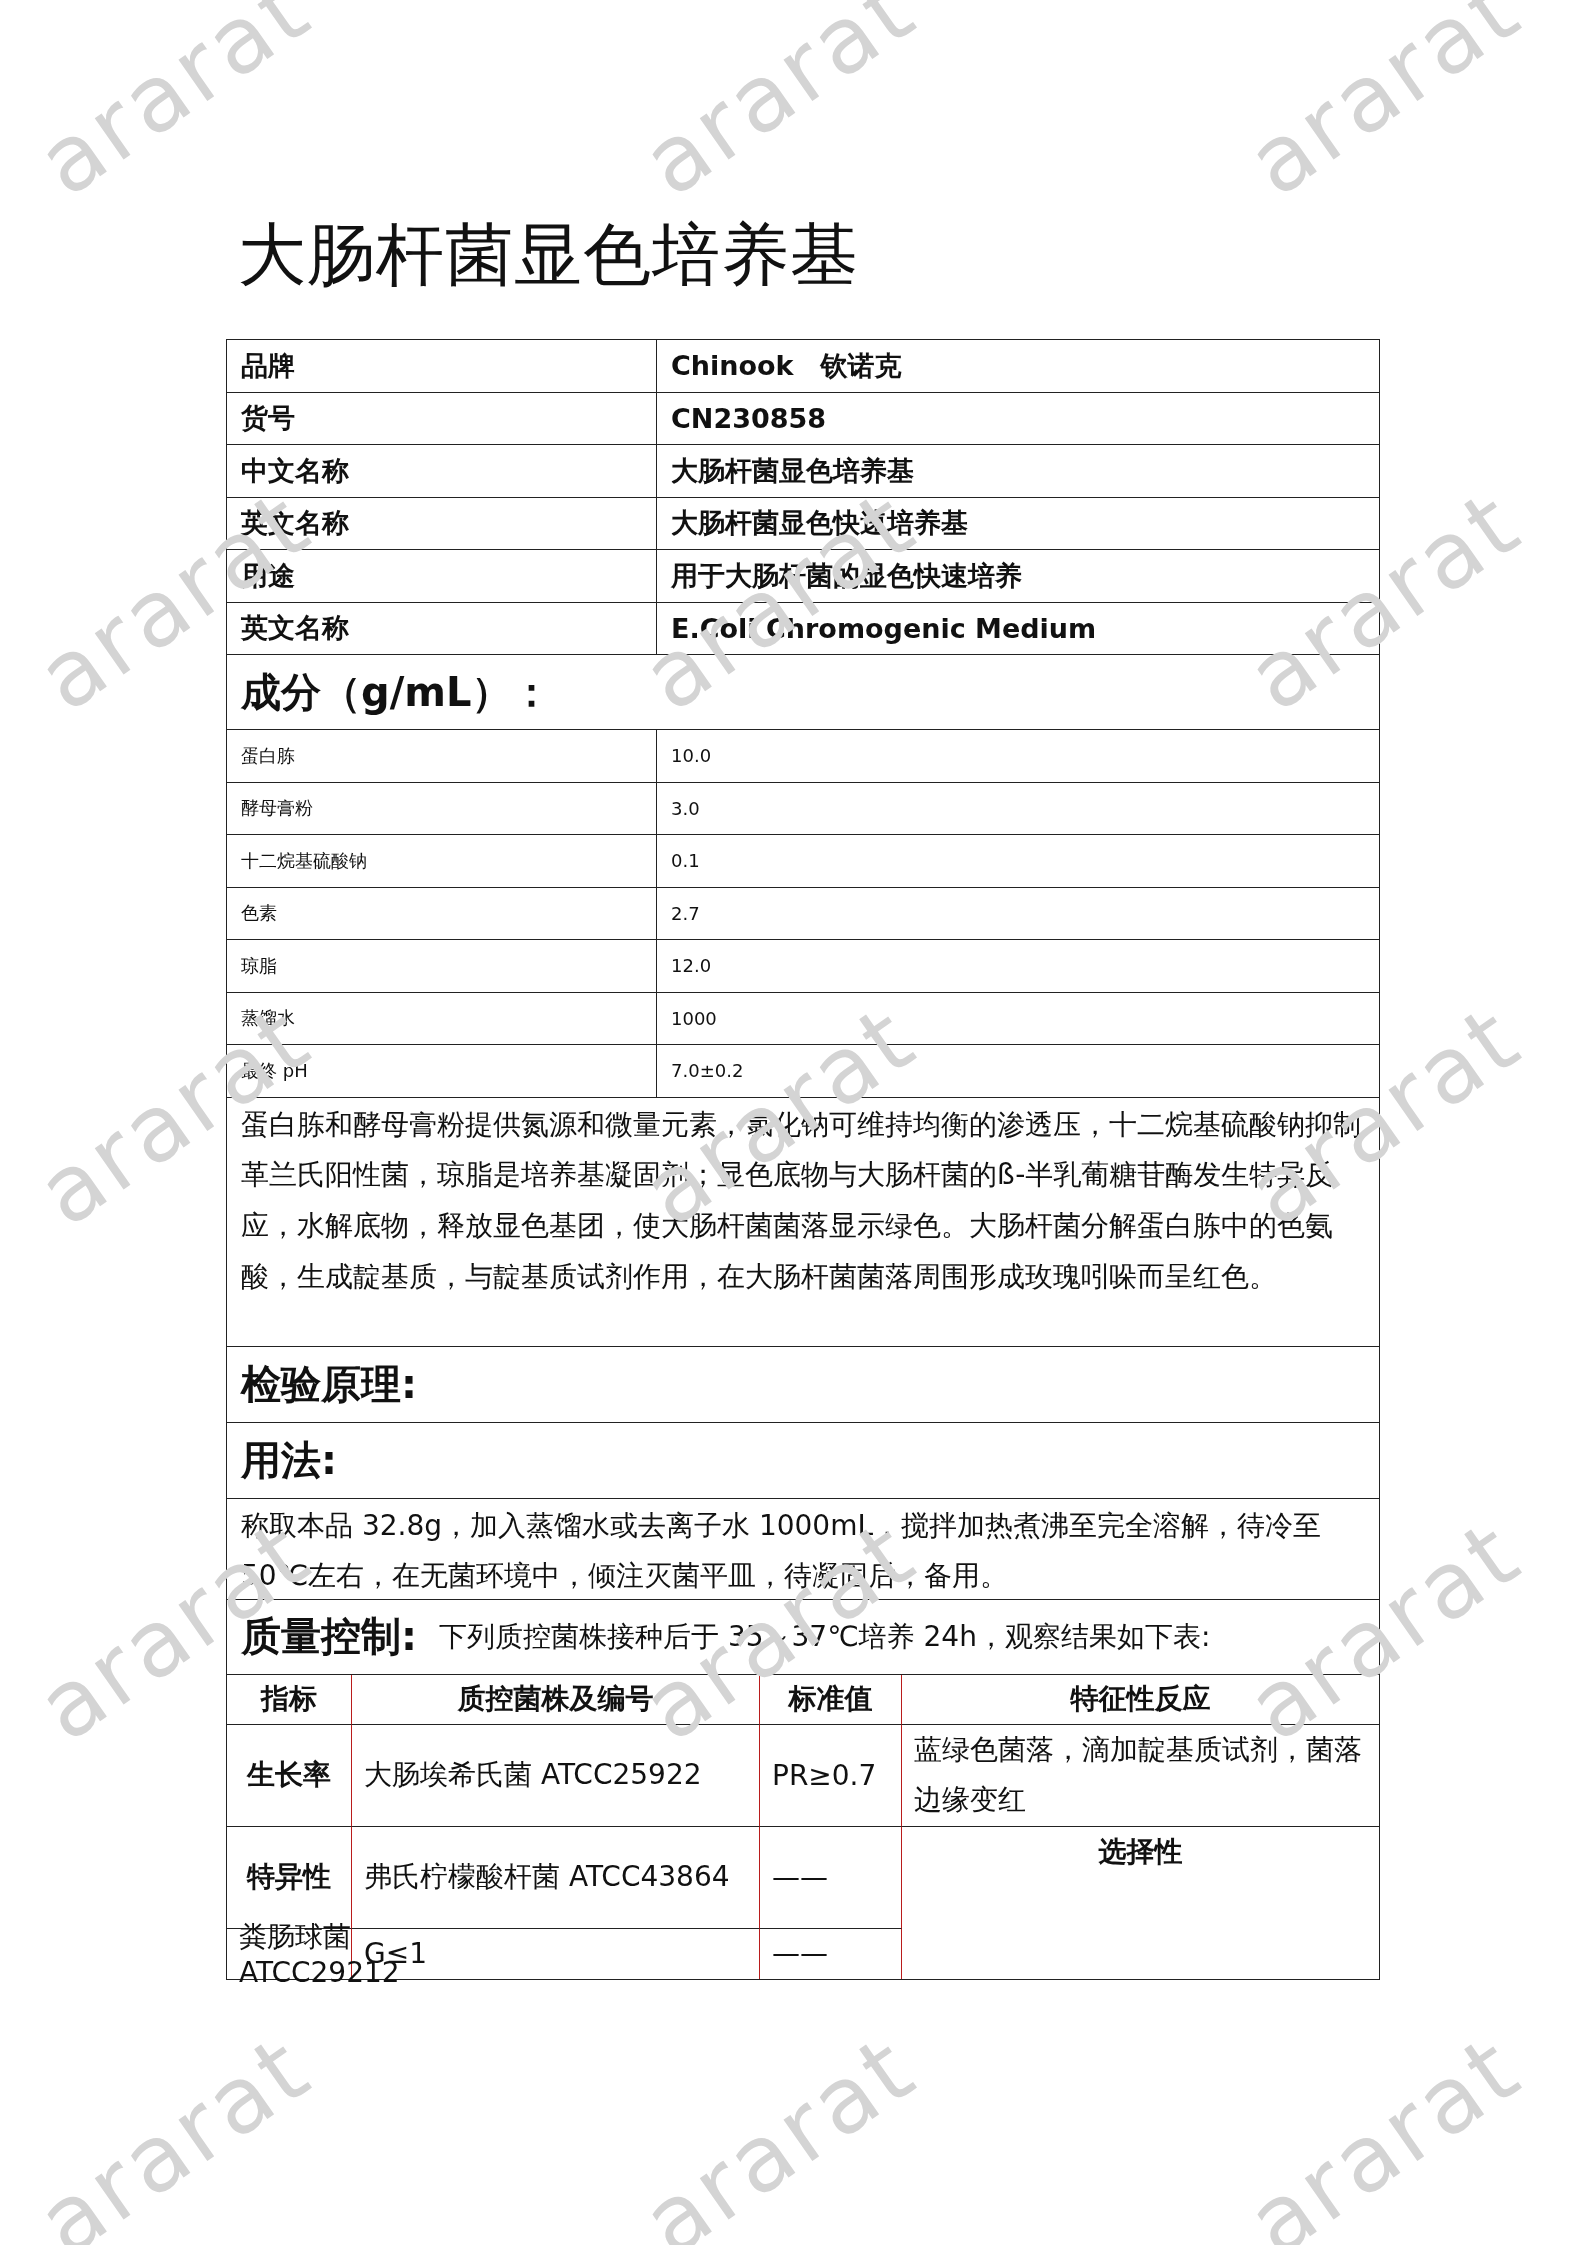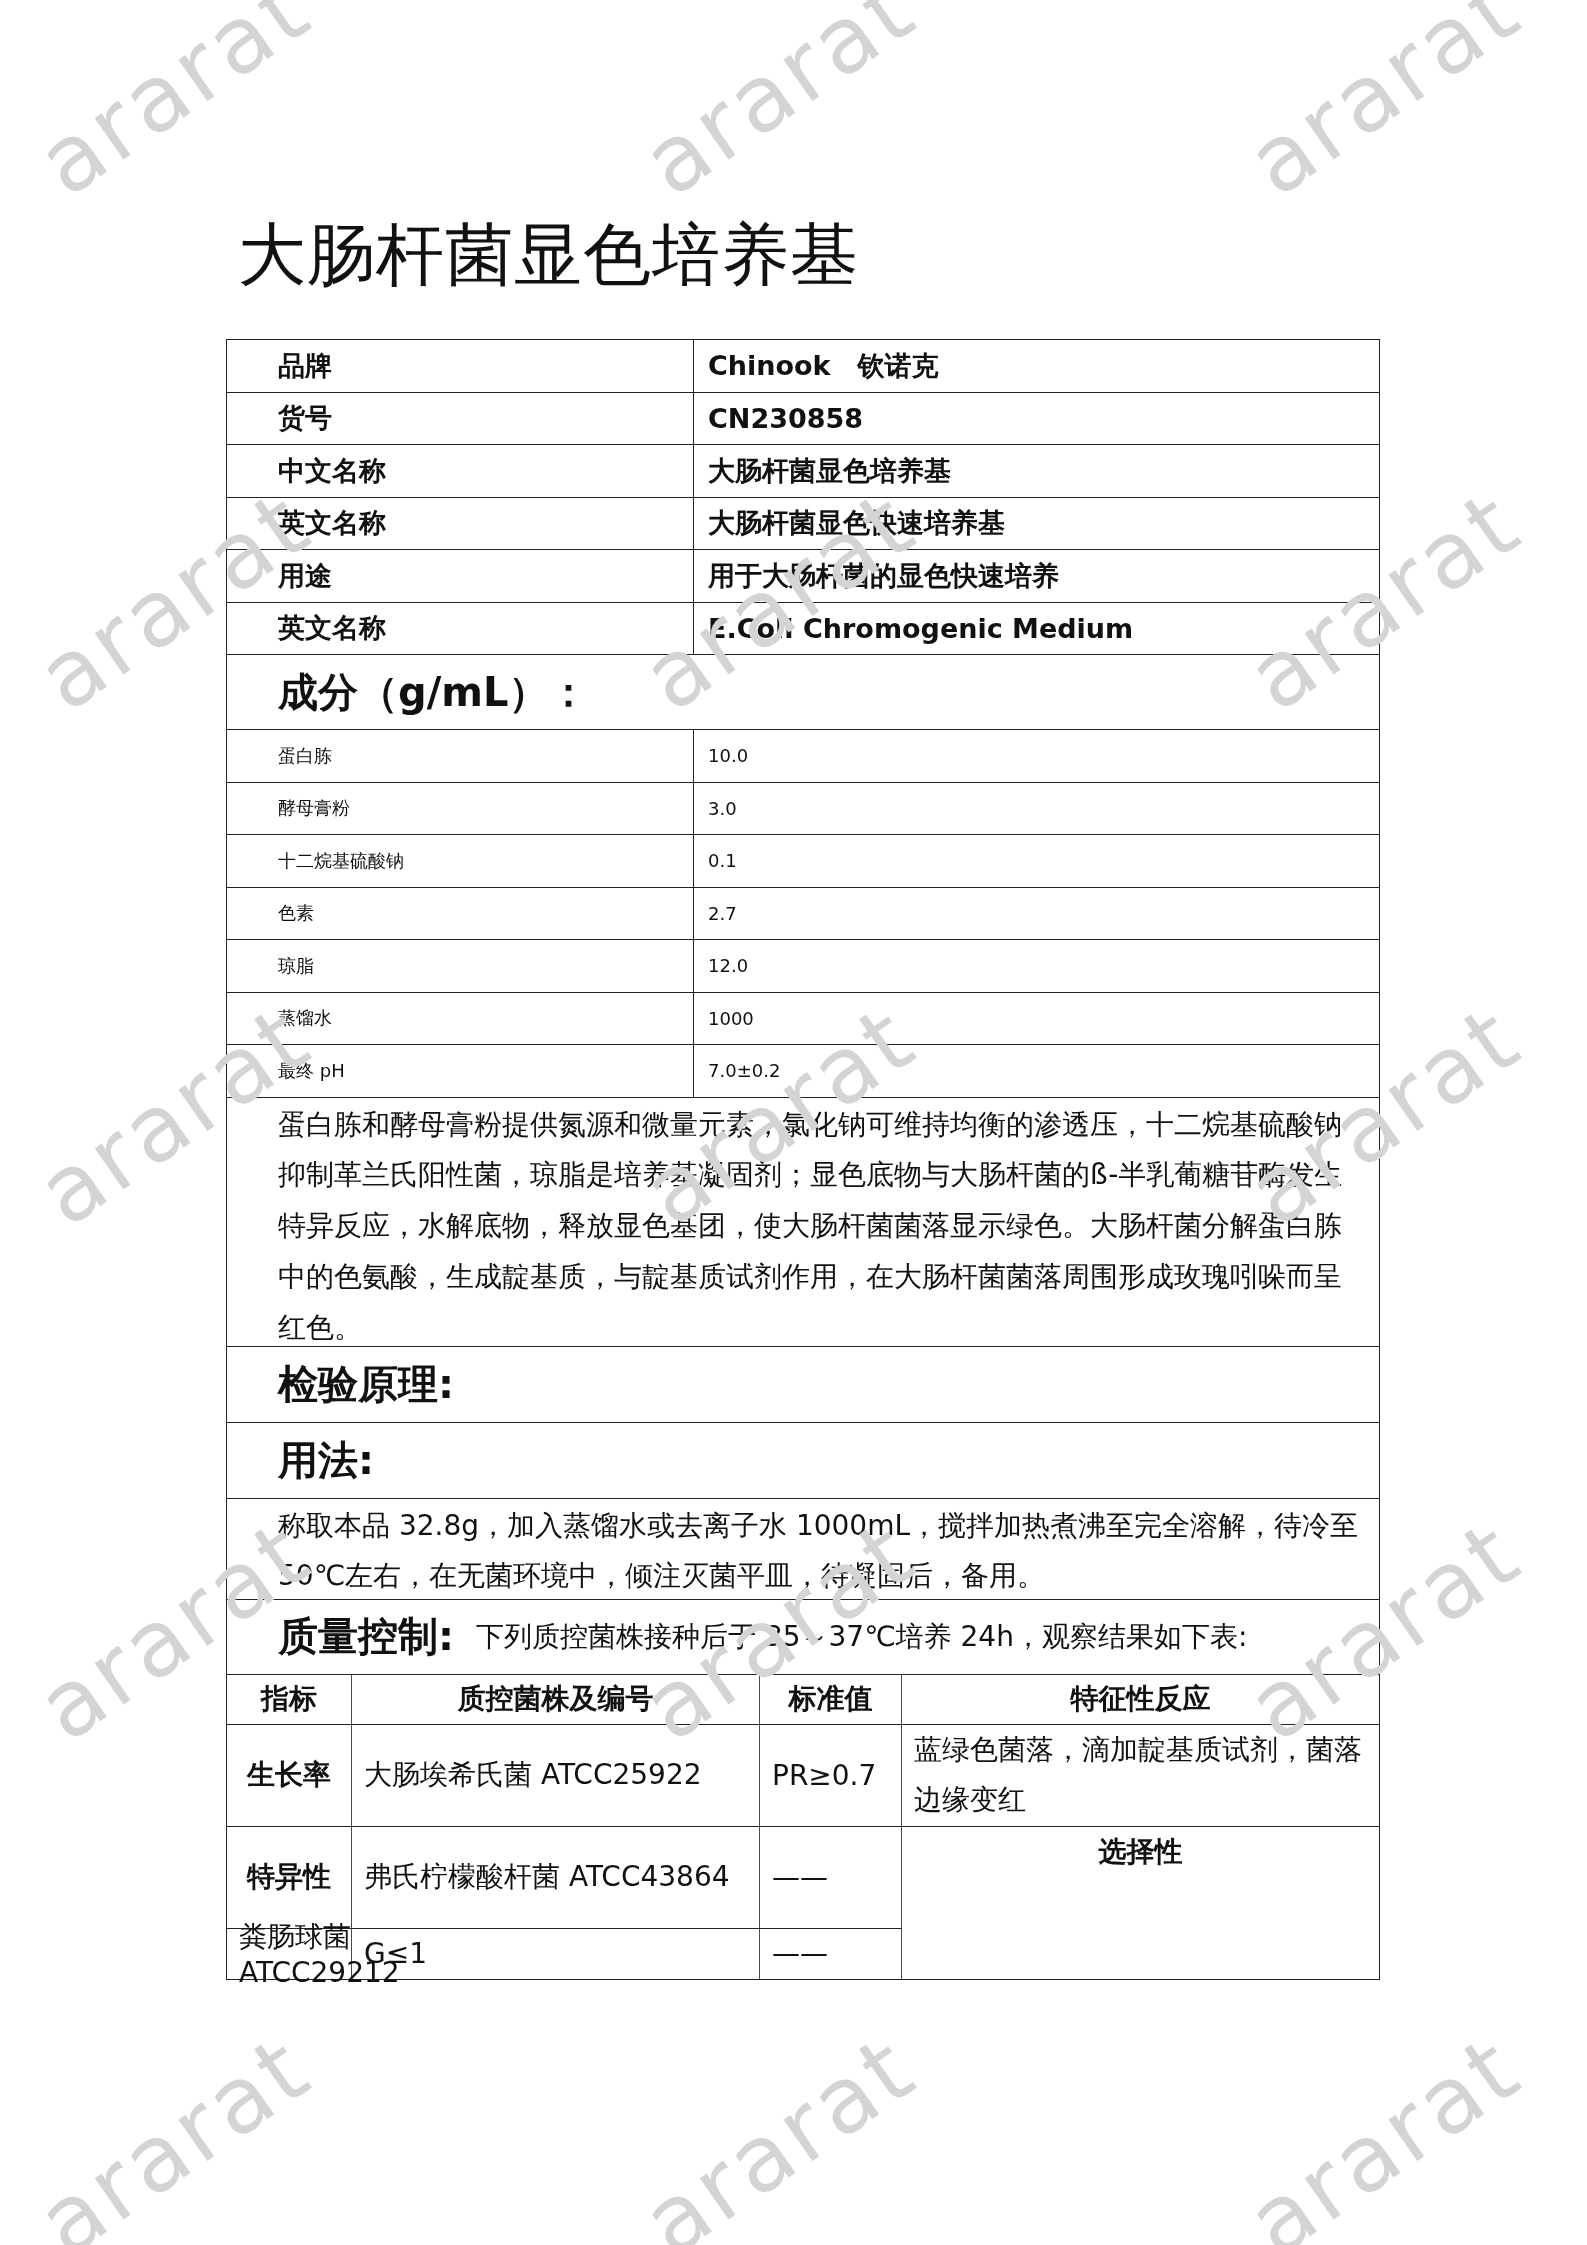--- a/index.html
+++ b/index.html
@@ -1,20 +1,20 @@
 <!DOCTYPE html>
 <html><head>
 <meta charset="utf-8">
 <style>
   html,body{margin:0;padding:0;background:#fff;}
   body{width:1587px;height:2245px;position:relative;overflow:hidden;font-family:"DejaVu Sans","Liberation Sans",sans-serif;color:#111;}
   .wm{position:absolute;font-family:"DejaVu Sans",sans-serif;font-size:92px;color:#d4d4d4;transform:rotate(-35deg);transform-origin:left bottom;letter-spacing:4px;pointer-events:none;z-index:5;white-space:nowrap;}
   .title{position:absolute;left:238px;top:210px;font-size:68px;font-weight:normal;margin:0;letter-spacing:1px;}
   .doc{position:absolute;left:226px;top:339px;width:1154px;}
-  .row{display:flex;border-left:1.5px solid #222;border-right:1.5px solid #222;border-top:1.5px solid #222;box-sizing:border-box;padding-left:37px;}
+  .row{display:flex;border-left:1.5px solid #222;border-right:1.5px solid #222;border-top:1.5px solid #222;box-sizing:border-box;}
   .c1{width:430px;border-right:1.5px solid #222;box-sizing:border-box;padding:0 14px;display:flex;align-items:center;}
   .c2{flex:1;padding:0 14px;display:flex;align-items:center;}
   .info .c1,.info .c2{font-weight:bold;font-size:27px;height:51.5px;}
   .ing .c1,.ing .c2{font-size:18px;height:51.5px;}
   .sec{font-weight:bold;font-size:40px;padding:0 14px;display:flex;align-items:center;}
   .sec .sub{font-weight:normal;font-size:28px;margin-left:22px;}
   .para{font-size:28px;line-height:50.8px;padding:2px 14px;}
   .qc{display:grid;grid-template-columns:125px 408px 142px 1fr;border-left:1.5px solid #222;border-right:1.5px solid #222;border-bottom:1.5px solid #222;border-top:1.5px solid #222;}
   .qc>div{border-right:1px solid #b91c1c;border-bottom:1px solid #222;display:flex;align-items:center;font-size:28px;padding:0 12px;box-sizing:border-box;}
   .qc>div:nth-child(4n){border-right:none;}

